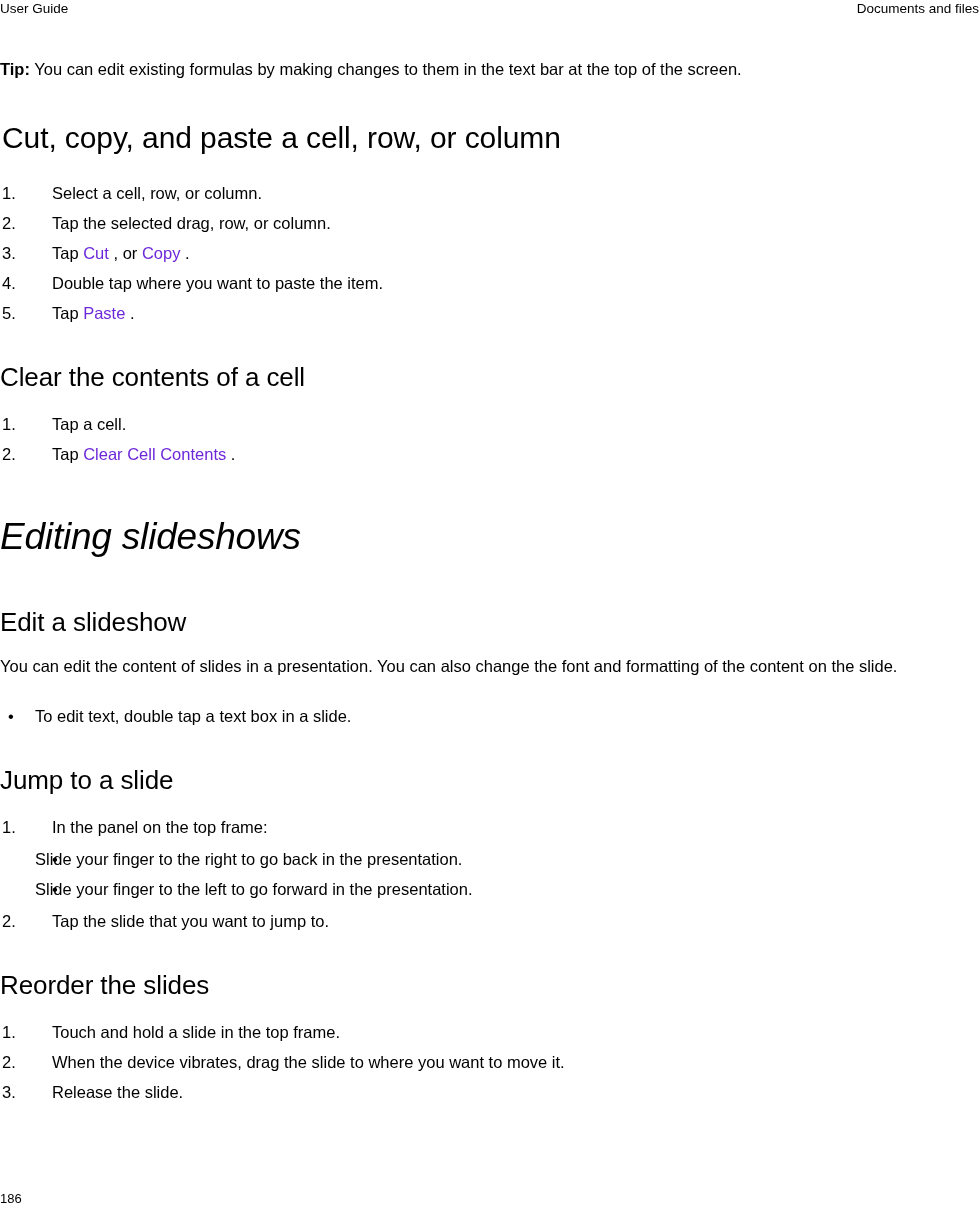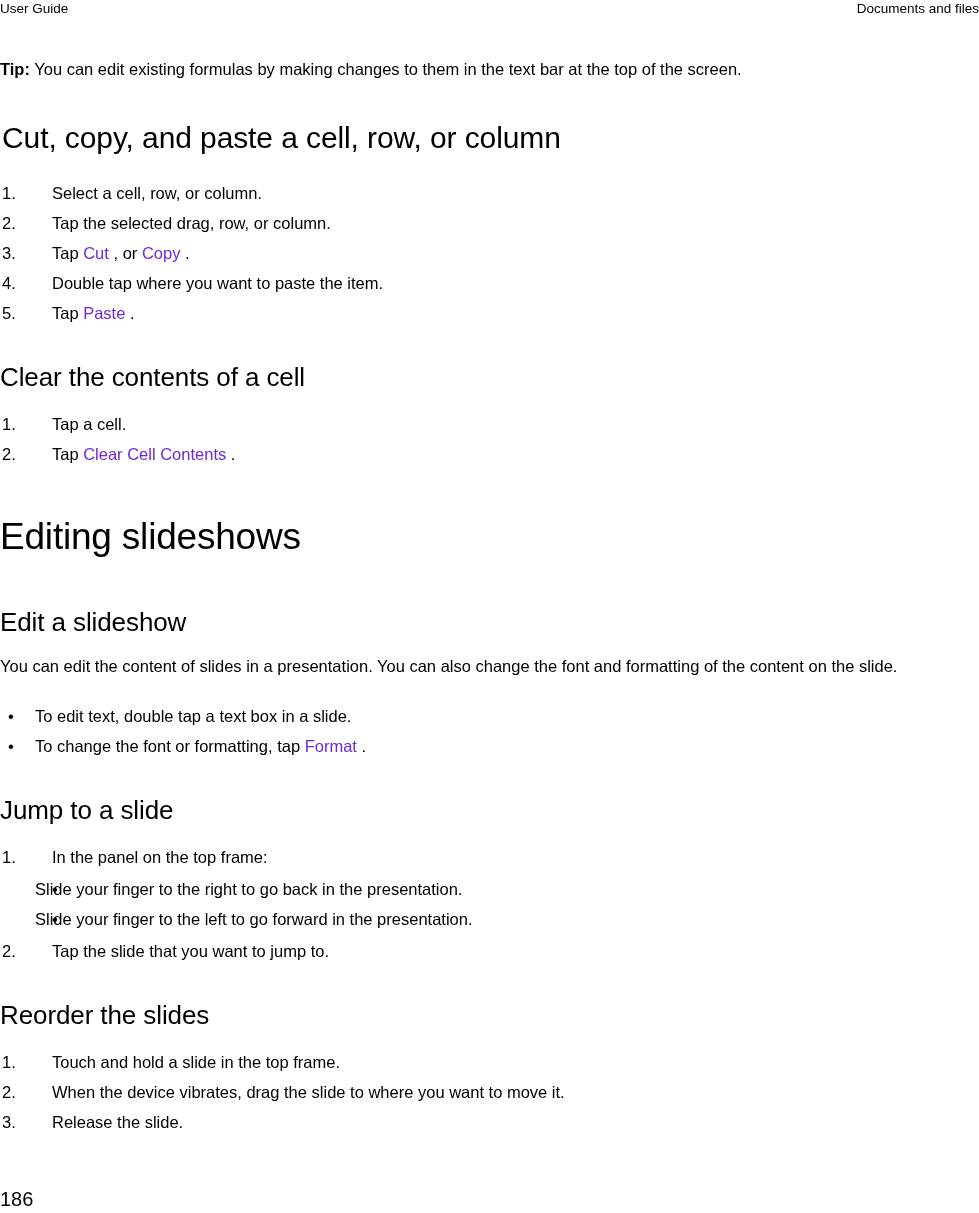--- a/index.html
+++ b/index.html
@@ -61,20 +61,21 @@
   .tip-label {
     font-weight: bold;
   }
 
   h1.chapter-title {
     font-size: 37px;
     font-weight: 400;
     line-height: 44px;
     margin: 0 0 26px 0;
     letter-spacing: -0.2px;
+    font-style: italic;
   }
 
   h2.section-title {
     font-size: 30px;
     font-weight: 400;
     line-height: 36px;
     margin: 0 0 22px 2px;
     letter-spacing: -0.1px;
   }
 
@@ -145,21 +146,21 @@
   }
   .gap-md { height: 22px; }
   .gap-lg { height: 34px; }
   .gap-xl { height: 46px; }
 
   
   .page-footer {
     position: absolute;
     left: 0px;
     bottom: 4px;
-    font-size: 20px;
+    font-size: 13px;
     line-height: 20px;
     color: #000000;
   }
 </style>
 </head>
 <body>
 
 <div class="page">
 
   <div class="running-header">
@@ -215,23 +216,20 @@
     <h3 class="subsection-title">Edit a slideshow</h3>
 
     <p class="body-text">You can edit the content of slides in a presentation. You can also change the font and formatting of the content on the slide.</p>
 
     <div class="gap-md"></div>
 
     <ul class="bullets">
       <li>
         <span>To edit text, double tap a text box in a slide.</span>
       </li>
-      <li>
-        <span>To change the font or formatting, tap </span><span class="ui-label">Format</span><span> .</span>
-      </li>
     </ul>
 
     <div class="gap-lg"></div>
 
     <h3 class="subsection-title">Jump to a slide</h3>
 
     <ol class="steps">
       <li>
         <span class="step-num">1.</span><span>In the panel on the top frame:</span>
       </li>

